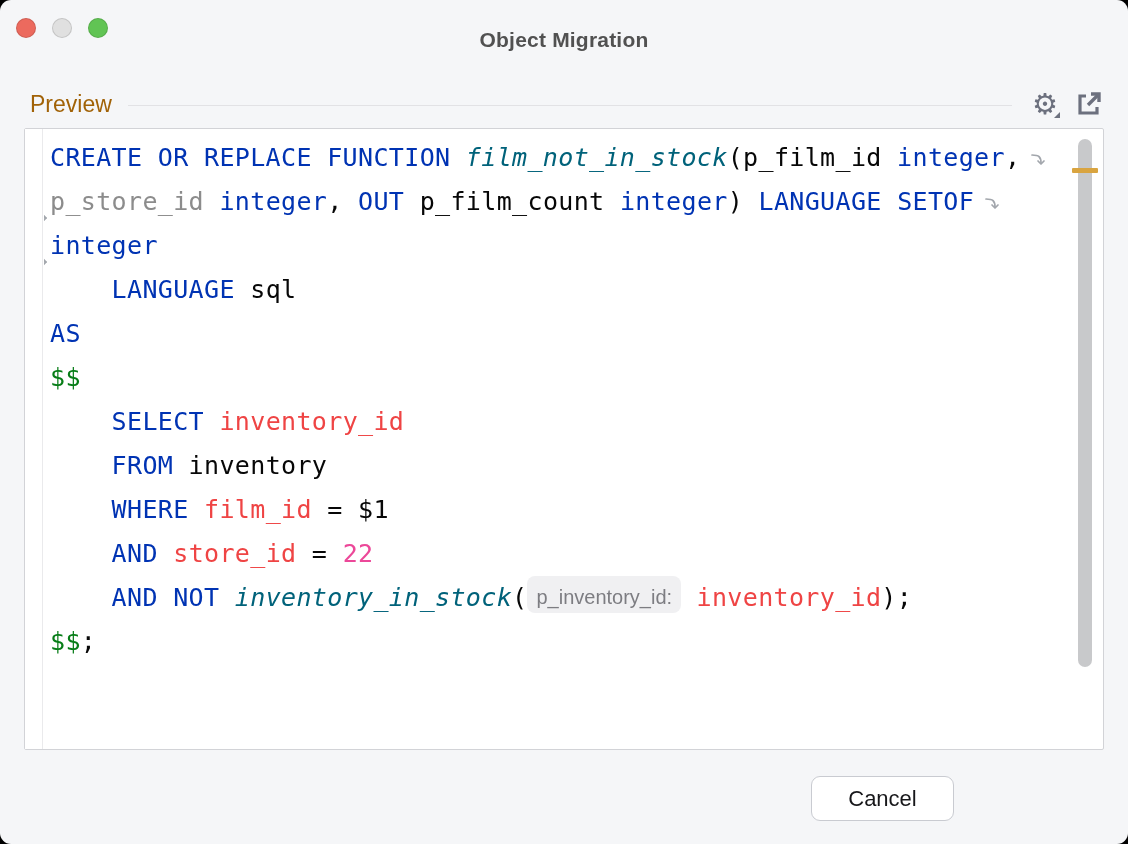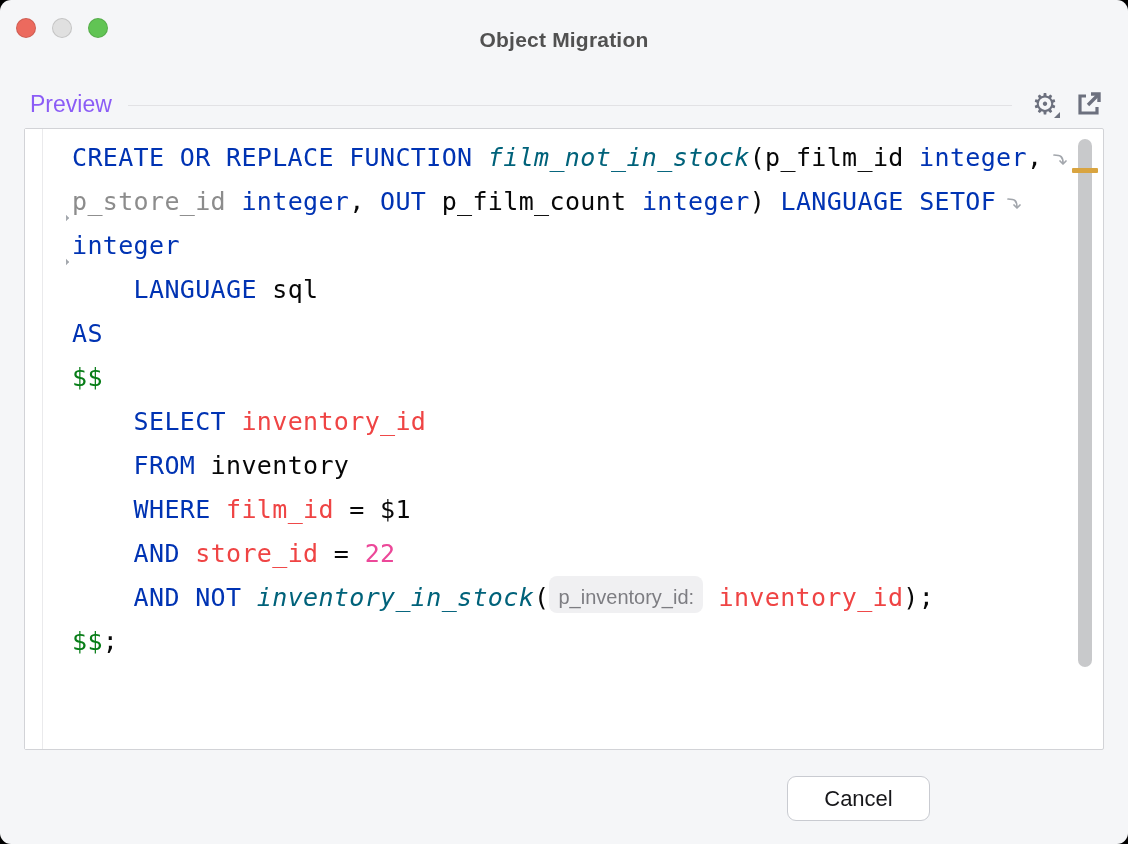--- a/index.html
+++ b/index.html
@@ -11,58 +11,58 @@
   }
   
   .titlebar{position:absolute;top:0;left:0;right:0;height:56px;}
   .lights{position:absolute;left:16px;top:18px;display:flex;gap:16px;}
   .light{width:20px;height:20px;border-radius:50%;border:0.5px solid rgba(0,0,0,.12);}
   .wtitle{position:absolute;left:0;right:0;top:28px;text-align:center;
     font-size:21px;font-weight:700;color:#515151;letter-spacing:.2px;}
   
   .preview-row{position:absolute;left:30px;top:84px;right:22px;height:40px;
     display:flex;align-items:center;}
-  .preview-label{font-size:23px;color:#8b5cf6;}
+  .preview-label{font-size:23px;color:#a16207;}
   .sep-line{flex:1;height:1px;background:#E2E2E5;margin:2px 16px 0 16px;}
   .hdr-icons{display:flex;align-items:center;gap:10px;}
   .icon-btn{position:relative;width:34px;height:34px;display:flex;align-items:center;
     justify-content:center;border-radius:6px;cursor:default;}
   .gear-glyph{font-family:"DejaVu Sans",sans-serif;font-size:29px;color:#6C707E;line-height:1;}
   .gear-dd{position:absolute;right:2px;bottom:3px;width:0;height:0;
     border-left:6px solid transparent;border-bottom:6px solid #6C707E;}
   
   .editor{position:absolute;left:24px;top:128px;width:1080px;height:622px;
     background:#fff;border:1px solid #D2D3D7;border-radius:2px;}
   .gutter{position:absolute;left:0;top:0;bottom:0;width:18px;background:#fff;
     border-right:1px solid #EAEAEC;}
   .code{position:absolute;left:19px;top:0;right:16px;bottom:0;overflow:hidden;
     padding:7px 0 0 6px;
     font-family:"DejaVu Sans Mono",monospace;font-size:25px;line-height:44px;
-    letter-spacing:0.35px;white-space:pre;color:#070707;margin-left:22px;}
+    letter-spacing:0.35px;white-space:pre;color:#070707;}
   .line{height:44px;position:relative;}
   .t-k{color:#0033B3;}           
   .t-n{color:#ec4899;}           
   .t-c{color:#ef4444;}           
   .t-f{color:#00627A;font-style:italic;} 
   .t-g{color:#8C8C8C;}           
   .t-d{color:#077D17;}           
   .t-p{color:#070707;}           
   .t-h{display:inline-block;font-family:"Liberation Sans",sans-serif;
     font-size:20px;line-height:26px;color:#7D7D82;background:#F0F0F2;
     border-radius:8px;padding:8px 9px 3px;letter-spacing:0;vertical-align:2px;}
   .wrap-start{position:absolute;left:-17px;top:13px;width:16px;height:16px;}
   .wrap-end{display:inline-block;width:16px;height:16px;margin-left:10px;
     transform:translateY(1px);}
   .scroll-thumb{position:absolute;left:1053px;top:10px;width:14px;height:528px;
     background:#C8C9CB;border-radius:7px;}
   .change-marker{position:absolute;left:1047px;top:39px;width:26px;height:5px;
     border-radius:1px;z-index:2;}
   
   .btn{position:absolute;display:flex;align-items:center;justify-content:center;
-    font-size:22px;border-radius:9px;cursor:default;}
+    font-size:22px;border-radius:9px;cursor:default;margin-left:24px;}
   .btn-cancel{left:787px;top:776px;width:143px;height:45px;background:#fff;
     border:1px solid #C9CBD1;color:#17171a;}
   .btn-ok{left:951px;top:774px;width:150px;height:48px;color:#fff;
     border:2px solid #fff;border-radius:8px;font-weight:600;letter-spacing:.3px;}
 </style>
 </head>
 <body>
 
 <div class="window">
 

